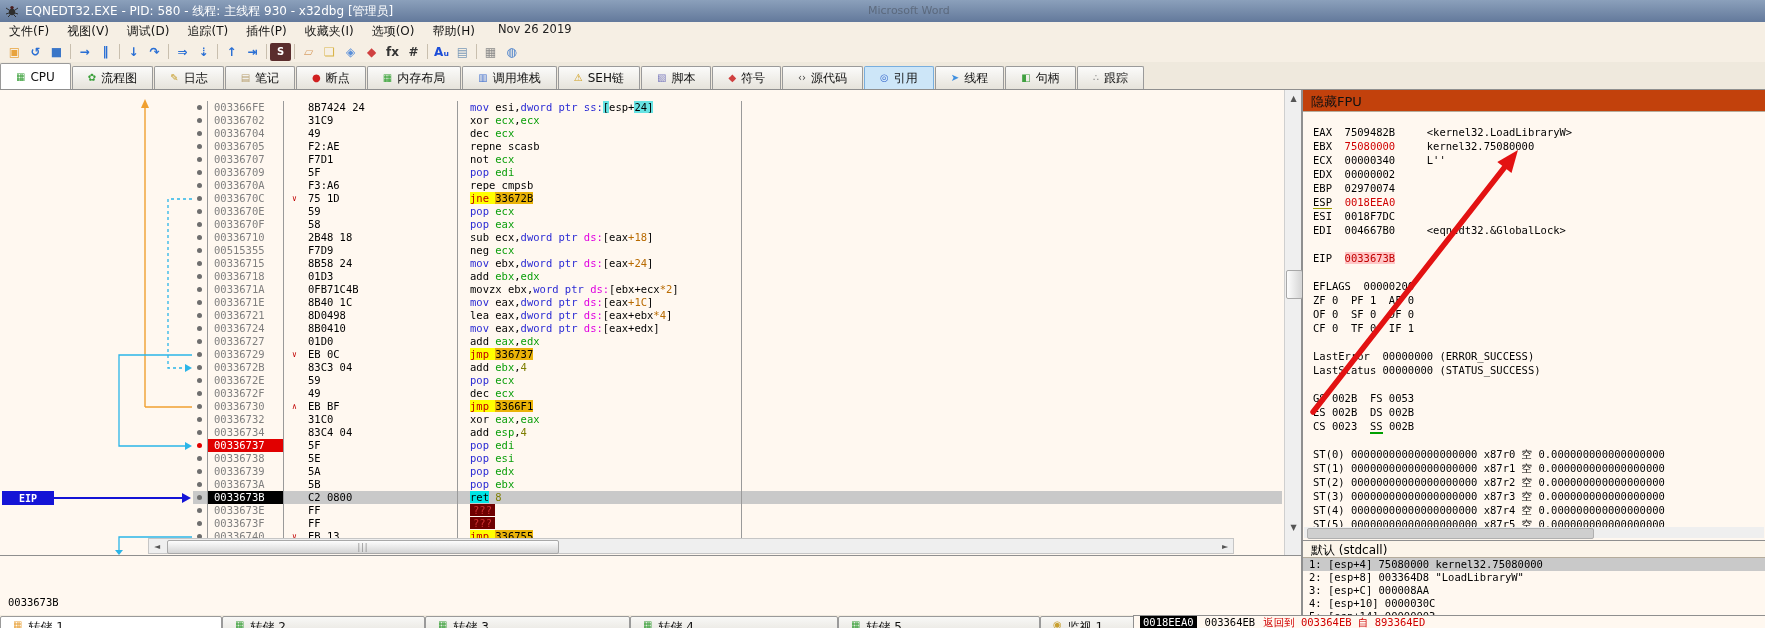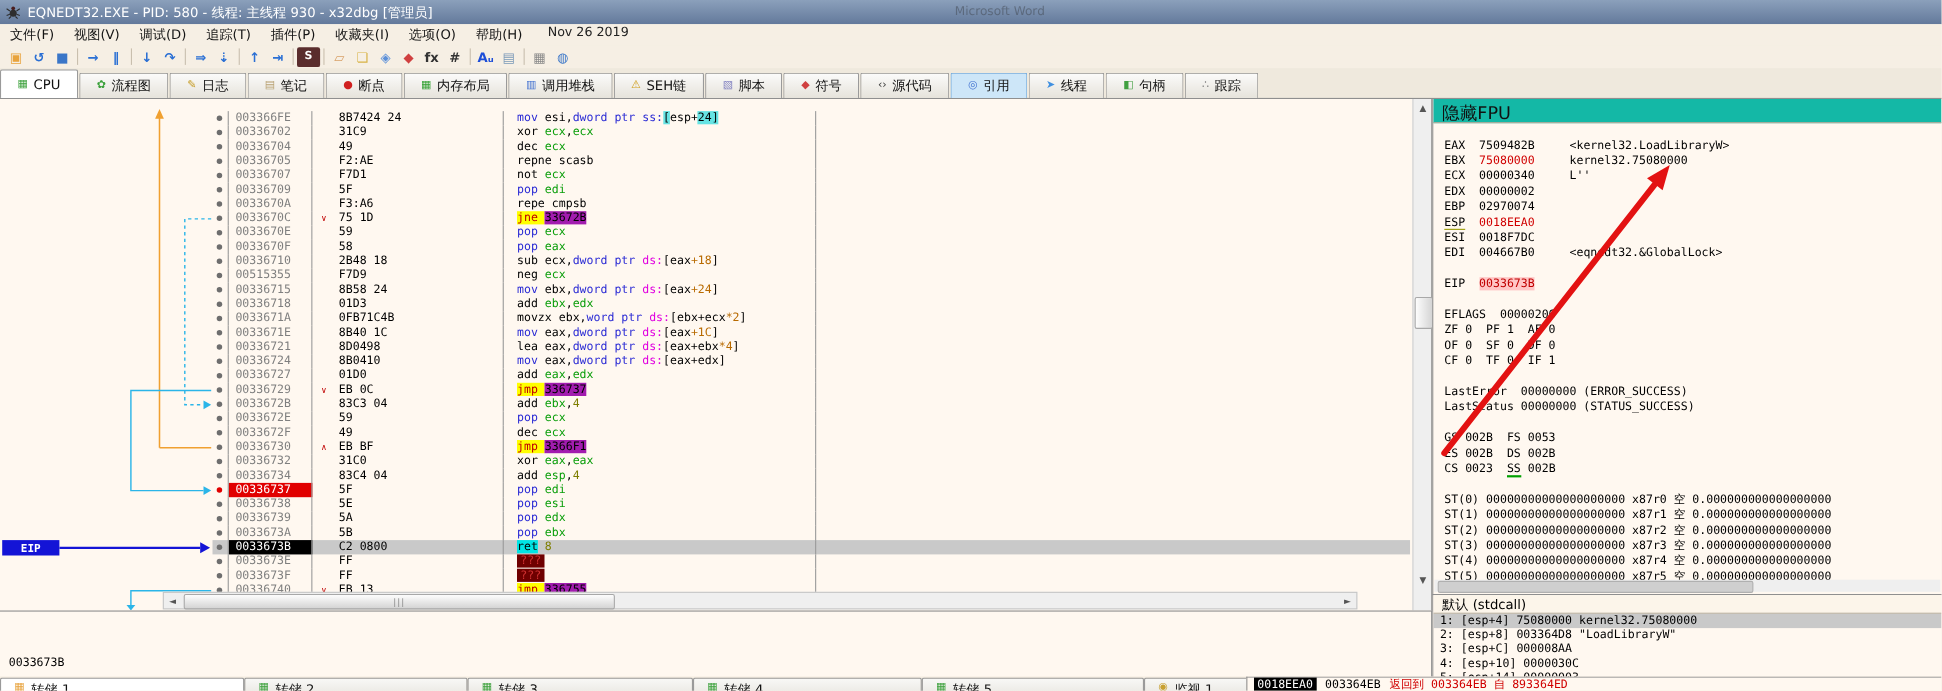--- a/index.html
+++ b/index.html
@@ -40,38 +40,38 @@
   .c-addr.bp{background:#e10000;color:#fff}
   .c-addr.eip{background:#000;color:#fff}
   .c-bytes{position:relative;padding-left:24px;color:#000;border-right:1px solid #9a9a9a;box-sizing:border-box}
   .jmark{position:absolute;left:8px;top:0;color:#c00000;font-size:8px}
   .c-instr{padding-left:12px;border-right:1px solid #9a9a9a;box-sizing:border-box}
   .c-comment{}
 
   
   .t-pl{color:#000}.t-mn{color:#000}.t-mnb{color:#2a2ad4}.t-reg{color:#0a9e0a}
   .t-kw{color:#2a2ad4}.t-seg{color:#e000e0}.t-num{color:#b86a00}.t-imm{color:#7e7e00}
-  .t-jmp{color:#c00000;background:#ffff00}.t-jtgt{color:#000;background:#a21caf}
+  .t-jmp{color:#c00000;background:#ffff00}.t-jtgt{color:#000;background:#eab308}
   .t-ret{color:#000;background:#00e4e4}.t-q{color:#cf3030;background:#6f0000;padding:0 3px}
   .t-hl{background:#66e3e3}
   .t-red{color:#d00000}.t-eipv{color:#c00000;background:#ffc6c6}
   .t-uo{border-bottom:1px solid #9a9a00}.t-ug{border-bottom:2px solid #00a000}
 
   
   .hscroll{position:absolute;left:148px;top:448px;width:1086px;height:16px;background:#efefef;border:1px solid #c6c6c6;box-sizing:border-box}
   .hs-arrow{position:absolute;top:0;width:16px;height:14px;display:flex;align-items:center;justify-content:center;font-size:8px;color:#555}
   .hs-thumb{position:absolute;left:18px;top:1px;width:390px;height:12px;background:linear-gradient(#fdfdfd,#d4d4d4);border:1px solid #a8a8a8;border-radius:2px;
             display:flex;align-items:center;justify-content:center;font-size:8px;color:#8a8a8a;letter-spacing:1px}
   .vscroll{left:1284px;top:90px;width:17px;height:465px;background:#efefef;border-left:1px solid #cfcfcf;box-sizing:border-box}
   .vs-btn{position:absolute;left:1px;width:15px;height:15px;display:flex;align-items:center;justify-content:center;font-size:8px;color:#555}
   .vs-thumb{position:absolute;left:1px;top:180px;width:15px;height:27px;background:linear-gradient(90deg,#fdfdfd,#d4d4d4);border:1px solid #a8a8a8;border-radius:2px}
 
   
   .registers{left:1302px;top:90px;width:463px;height:450px;background:#fff8f0;border-left:1px solid #8f8f8f;box-sizing:border-box;overflow:hidden}
-  .reghdr{height:22px;background:#14b8a6;border-bottom:1px solid #b5ac9c;font-size:16px;color:#111;padding:3px 0 0 8px;box-sizing:border-box}
+  .reghdr{height:22px;background:#c2410c;border-bottom:1px solid #b5ac9c;font-size:13px;color:#111;padding:3px 0 0 8px;box-sizing:border-box}
   .reglines{padding:13px 0 0 10px;font-family:"DejaVu Sans Mono",monospace;font-size:10.5px;line-height:14px;white-space:pre}
   .rline{height:14px}
   .reg-hscroll{position:absolute;left:1px;bottom:2px;width:460px;height:11px;background:#efefef}
   .reg-hthumb{position:absolute;left:3px;top:1px;width:285px;height:9px;background:#cfcfcf;border:1px solid #b0b0b0;border-radius:2px}
 
   
   .argspanel{left:1302px;top:540px;width:463px;height:75px;background:#fff8f0;border-left:1px solid #8f8f8f;border-top:1px solid #8f8f8f;box-sizing:border-box;overflow:hidden}
   .arghdr{height:17px;font-size:12px;padding:1px 0 0 8px;border-bottom:1px solid #b5ac9c;background:#fcf5ea;box-sizing:border-box}
   .argrow{font-family:"DejaVu Sans Mono",monospace;font-size:10.5px;line-height:13px;height:13px;padding-left:6px;white-space:pre}
   .argrow.sel{background:#c9c9c9}

